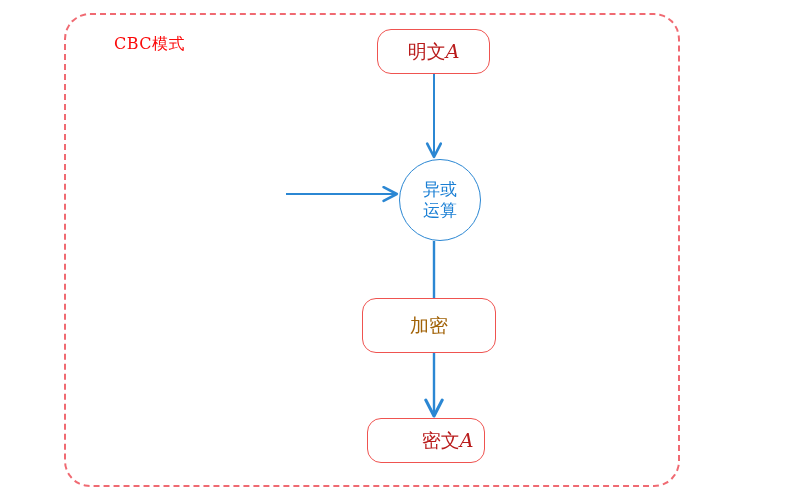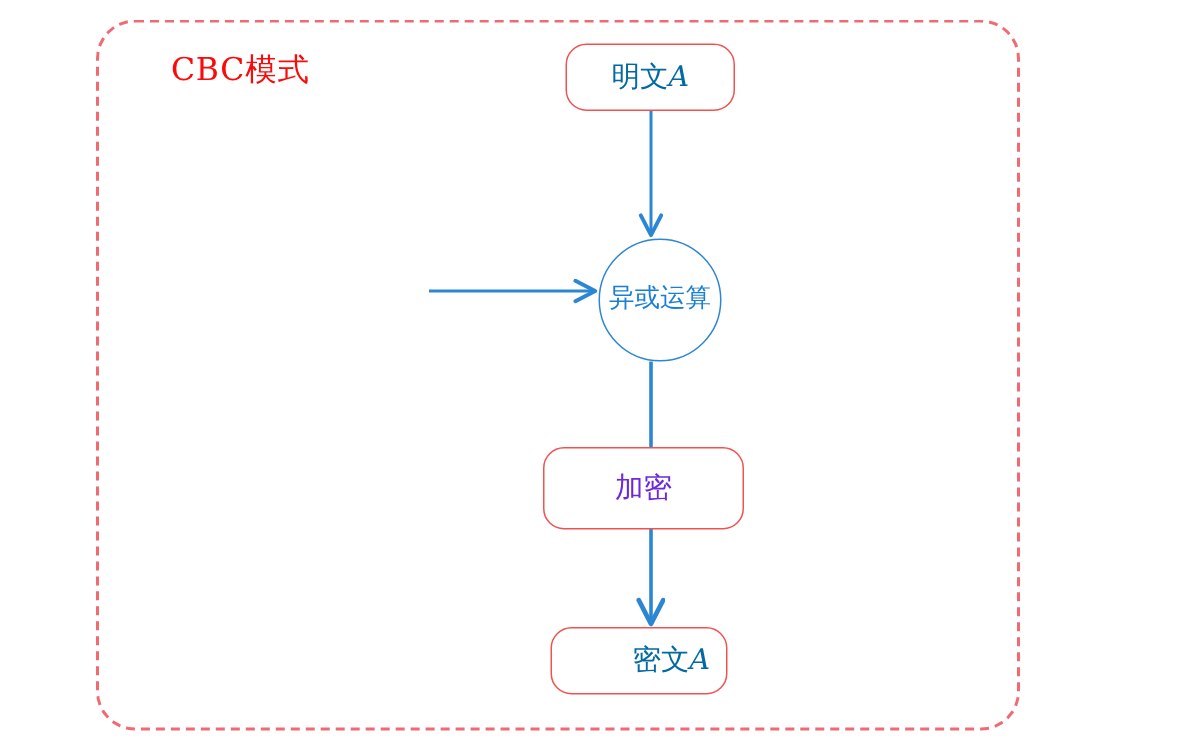--- a/index.html
+++ b/index.html
@@ -34,21 +34,21 @@
     border-radius: 26px;
     box-sizing: border-box;
     background: transparent;
   }
 
   .cbc-title {
     position: absolute;
     left: 114px;
     top: 36px;
     font-family: "DejaVu Serif", "Liberation Serif", serif;
-    font-size: 21px;
+    font-size: 16px;
     color: #fb0a0a;
     letter-spacing: 0.5px;
     white-space: nowrap;
     line-height: 1;
   }
 
   
   .node-box {
     position: absolute;
     box-sizing: border-box;
@@ -60,22 +60,22 @@
     justify-content: center;
     white-space: nowrap;
   }
 
   .node-box .label {
     font-family: "DejaVu Serif", "Liberation Serif", serif;
     font-size: 19px;
     line-height: 1;
   }
 
-  .label-red   { color: #0369a1; }
-  .label-blue  { color: #6d28d9; }
+  .label-red   { color: #b91c1c; }
+  .label-blue  { color: #a16207; }
 
   .ital { font-style: italic; font-family: "DejaVu Serif","Liberation Serif",serif; }
 
   #box-plaintext {
     left: 377px;
     top: 29px;
     width: 113px;
     height: 45px;
     z-index: 4;
   }
@@ -110,21 +110,21 @@
     position: absolute;
     left: 399px;
     top: 159px;
     width: 82px;
     height: 82px;
     box-sizing: border-box;
     border: 1.6px solid #2b87d3;
     border-radius: 50%;
     background: #ffffff;
     display: flex;
-    flex-direction: row;
+    flex-direction: column;
     align-items: center;
     justify-content: center;
     z-index: 4;
   }
 
   #node-xor .label {
     font-family: "DejaVu Serif", "Liberation Serif", serif;
     font-size: 17px;
     color: #1a7fd4;
     line-height: 1.25;

